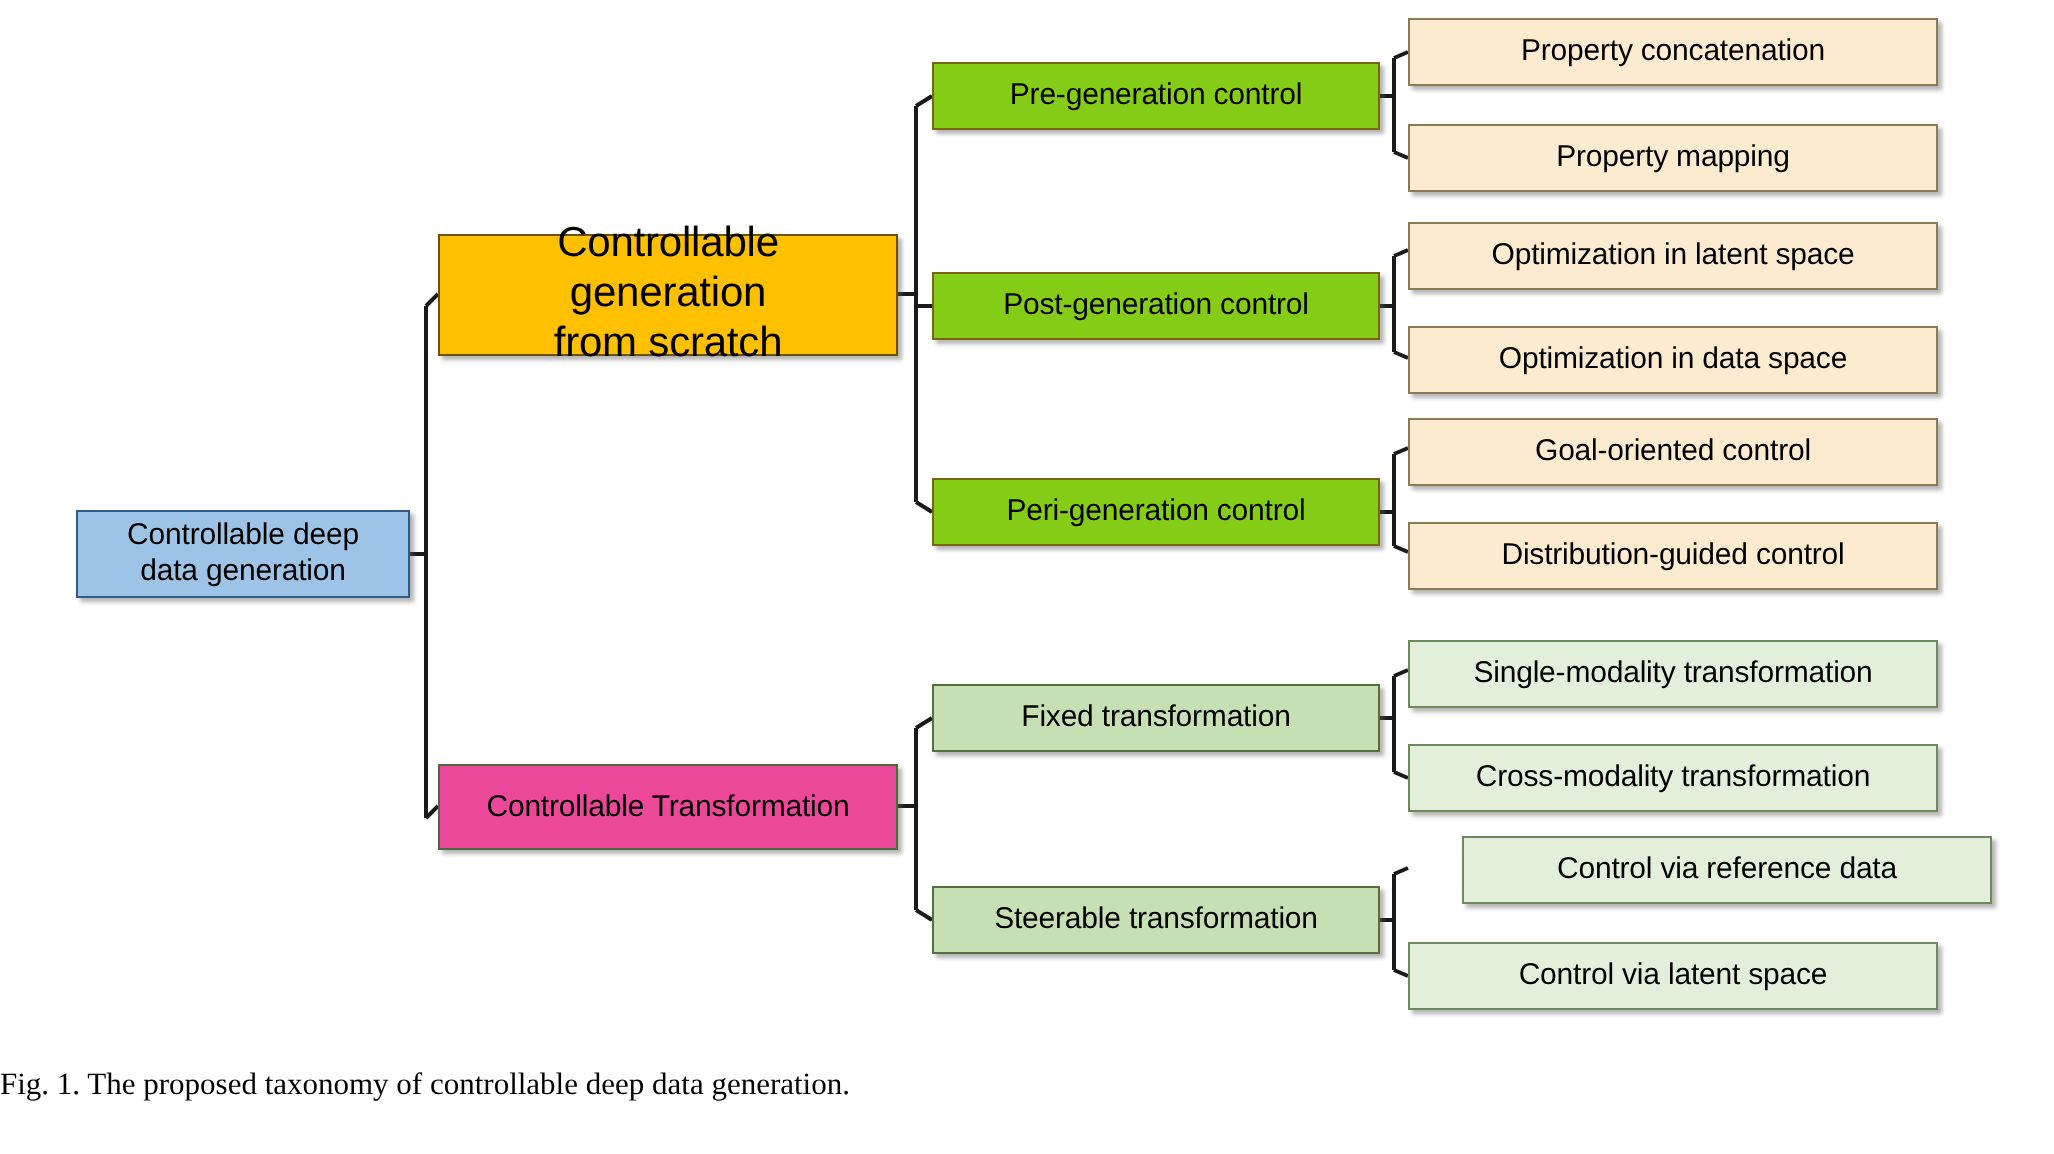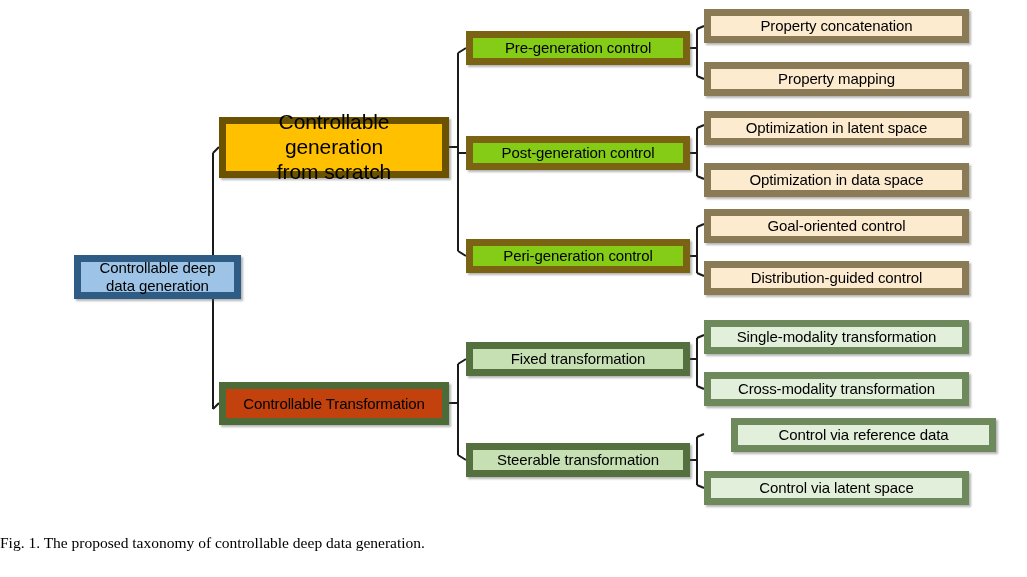--- a/index.html
+++ b/index.html
@@ -14,33 +14,33 @@
   
   #connectors{position:absolute;left:0;top:0;width:1027px;height:520px;}
   #connectors path{fill:none;stroke:#1a1a1a;stroke-width:2;}
 
   
   .node{
     position:absolute;
     box-sizing:border-box;
     display:flex;align-items:center;justify-content:center;
     text-align:center;
-    border:7px solid #f97316;
+    border:1px solid #f97316;
     box-shadow:2px 2px 2px rgba(90,90,90,0.45);
     line-height:1.18;
     letter-spacing:-0.1px;
     padding:0 10px;
   }
   .node span{display:block;width:100%;}
 
   
-  .lvl1{background:#9DC3E6;border-color:#2e5c85;font-size:15px;margin-left:36px;}
+  .lvl1{background:#9DC3E6;border-color:#2e5c85;font-size:15px;}
   
   .lvl2-orange{background:#FFC000;border-color:#6b5200;font-size:21px;}
-  .lvl2-green{background:#c2410c;border-color:#4c6b38;font-size:15px;}
+  .lvl2-green{background:#ec4899;border-color:#4c6b38;font-size:15px;}
   
   .lvl3-orange{background:#84cc16;border-color:#7a6414;font-size:15px;}
   .lvl3-green{background:#C6E0B4;border-color:#55703f;font-size:15px;}
   
   .lvl4-orange{background:#FDEBD0;border-color:#8a7a55;font-size:15px;}
   .lvl4-green{background:#E2EFDA;border-color:#6e8a5c;font-size:15px;}
 
   
   #caption{
     position:absolute;left:0;top:534px;width:1027px;

